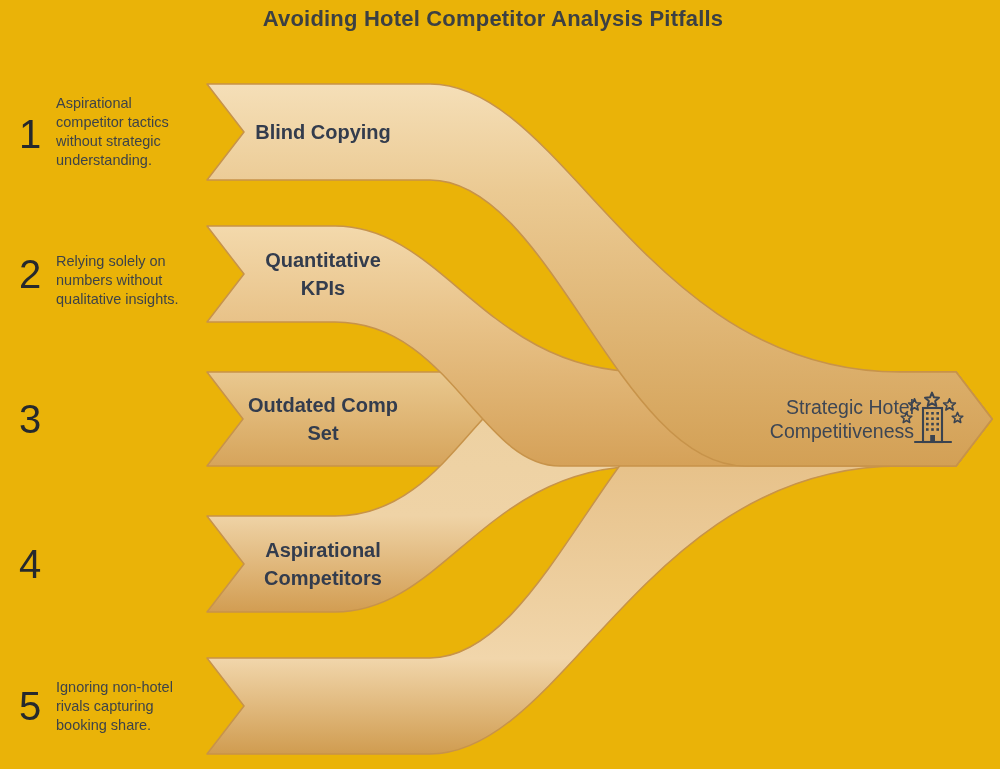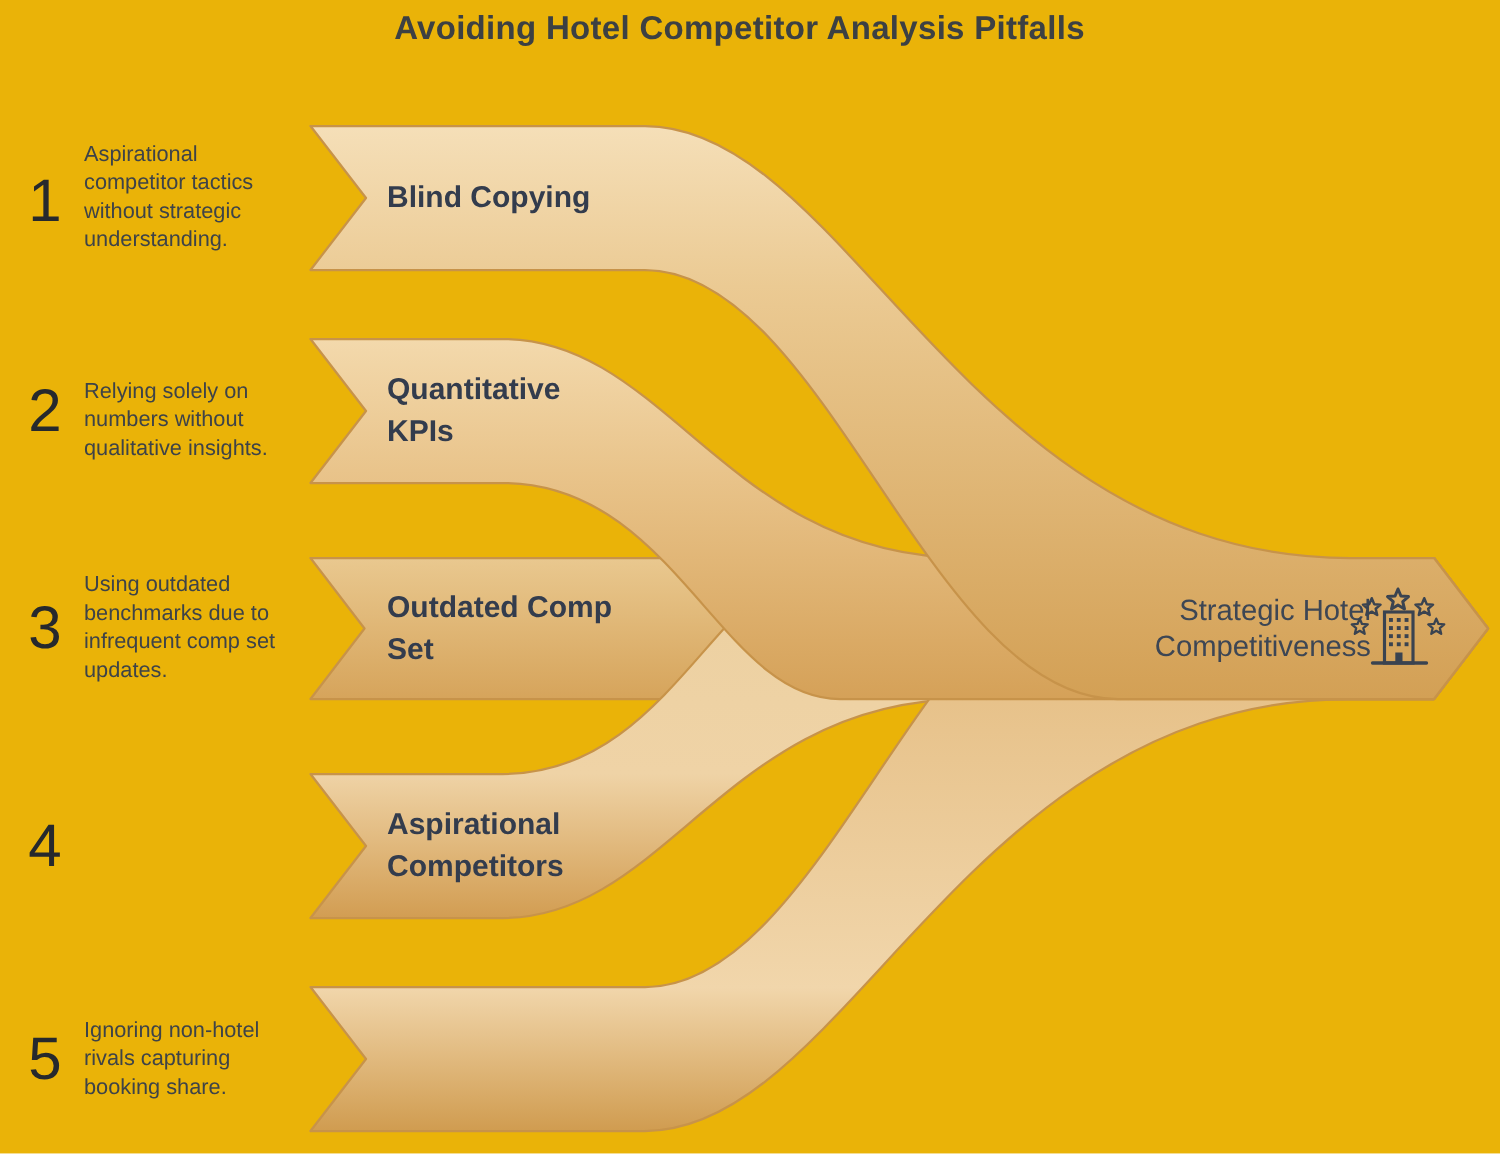--- a/index.html
+++ b/index.html
@@ -20,22 +20,22 @@
     position:absolute;left:10px;width:40px;text-align:center;
     font-size:40px;line-height:40px;color:#26292d;font-weight:400;
   }
   .num1{top:114px}.num2{top:254px}.num3{top:399px}.num4{top:544px}.num5{top:686px}
   .desc{
     position:absolute;left:56px;width:134px;
     font-size:14.5px;line-height:19px;color:#3e4348;
   }
   .desc1{top:94px}.desc2{top:252px}.desc3{top:381px}.desc4{top:526px}.desc5{top:678px}
   .band-label{
-    position:absolute;left:258px;width:150px;
-    font-size:20px;line-height:28px;font-weight:700;color:#333c4d;
+    position:absolute;left:248px;width:150px;
+    font-size:20px;line-height:28px;font-weight:700;color:#333c4d;text-align:center;
   }
   .blabel1{top:118px}.blabel2{top:246px}.blabel3{top:391px}.blabel4{top:536px}.blabel5{top:678px}
   .outcome-label{
     position:absolute;left:742px;top:395px;width:172px;
     text-align:right;font-size:19.5px;line-height:24px;color:#3d4654;
   }
   .outcome-icon{position:absolute;left:899px;top:391px;width:68px;height:56px;}
 </style>
 </head>
 <body>
@@ -83,21 +83,20 @@
 
   <div class="title">Avoiding Hotel Competitor Analysis Pitfalls</div>
 
   <div class="num num1">1</div>
   <div class="desc desc1">Aspirational competitor tactics without strategic understanding.</div>
 
   <div class="num num2">2</div>
   <div class="desc desc2">Relying solely on numbers without qualitative insights.</div>
 
   <div class="num num3">3</div>
-  <div class="desc desc3">Using outdated benchmarks due to infrequent comp set updates.</div>
 
   <div class="num num4">4</div>
 
   <div class="num num5">5</div>
   <div class="desc desc5">Ignoring non-hotel rivals capturing booking share.</div>
 
   <div class="band-label blabel1">Blind Copying</div>
   <div class="band-label blabel2">Quantitative KPIs</div>
   <div class="band-label blabel3">Outdated Comp Set</div>
   <div class="band-label blabel4">Aspirational Competitors</div>

